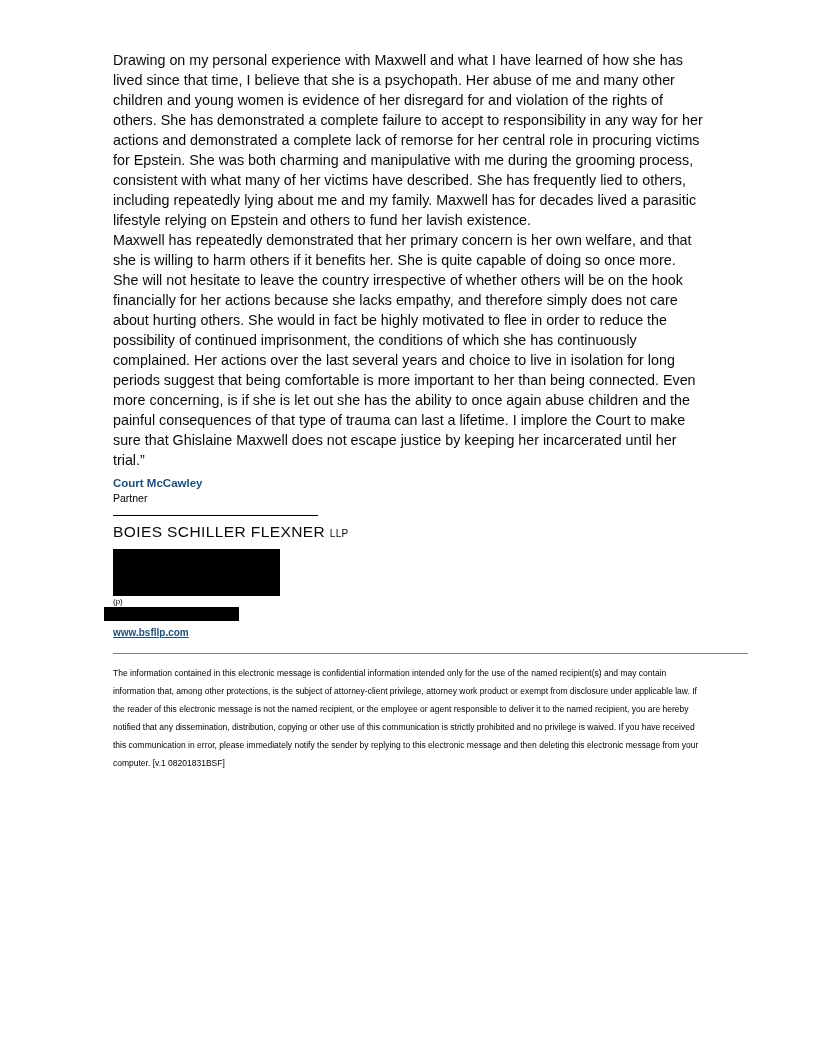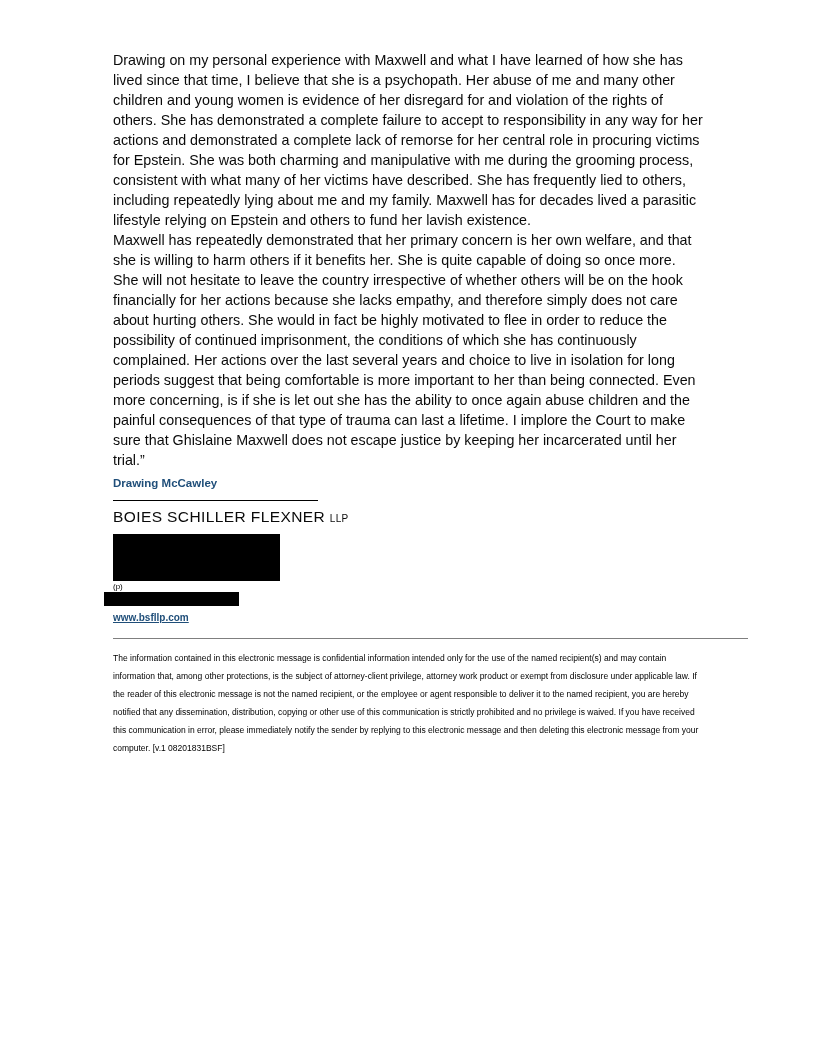--- a/index.html
+++ b/index.html
@@ -99,22 +99,23 @@
 </head>
 <body>
 
 <div class="page">
 
   <div class="body-text">
     <p>Drawing on my personal experience with Maxwell and what I have learned of how she has lived since that time, I believe that she is a psychopath. Her abuse of me and many other children and young women is evidence of her disregard for and violation of the rights of others. She has demonstrated a complete failure to accept to responsibility in any way for her actions and demonstrated a complete lack of remorse for her central role in procuring victims for Epstein. She was both charming and manipulative with me during the grooming process, consistent with what many of her victims have described. She has frequently lied to others, including repeatedly lying about me and my family. Maxwell has for decades lived a parasitic lifestyle relying on Epstein and others to fund her lavish existence.</p>
     <p>Maxwell has repeatedly demonstrated that her primary concern is her own welfare, and that she is willing to harm others if it benefits her. She is quite capable of doing so once more. She will not hesitate to leave the country irrespective of whether others will be on the hook financially for her actions because she lacks empathy, and therefore simply does not care about hurting others. She would in fact be highly motivated to flee in order to reduce the possibility of continued imprisonment, the conditions of which she has continuously complained. Her actions over the last several years and choice to live in isolation for long periods suggest that being comfortable is more important to her than being connected. Even more concerning, is if she is let out she has the ability to once again abuse children and the painful consequences of that type of trauma can last a lifetime. I implore the Court to make sure that Ghislaine Maxwell does not escape justice by keeping her incarcerated until her trial.”</p>
   </div>
 
-  <div class="sig-name">Drawing McCawley</div>
+  <div class="sig-name">Court McCawley</div>
 
+  <div class="sig-title">Partner</div>
 
   <hr class="sig-divider">
 
   <div class="firm">
     <span>BOIES SCHILLER FLEXNER</span>
     <span class="llp">LLP</span>
   </div>
 
   <div class="redaction-1"></div>
 

